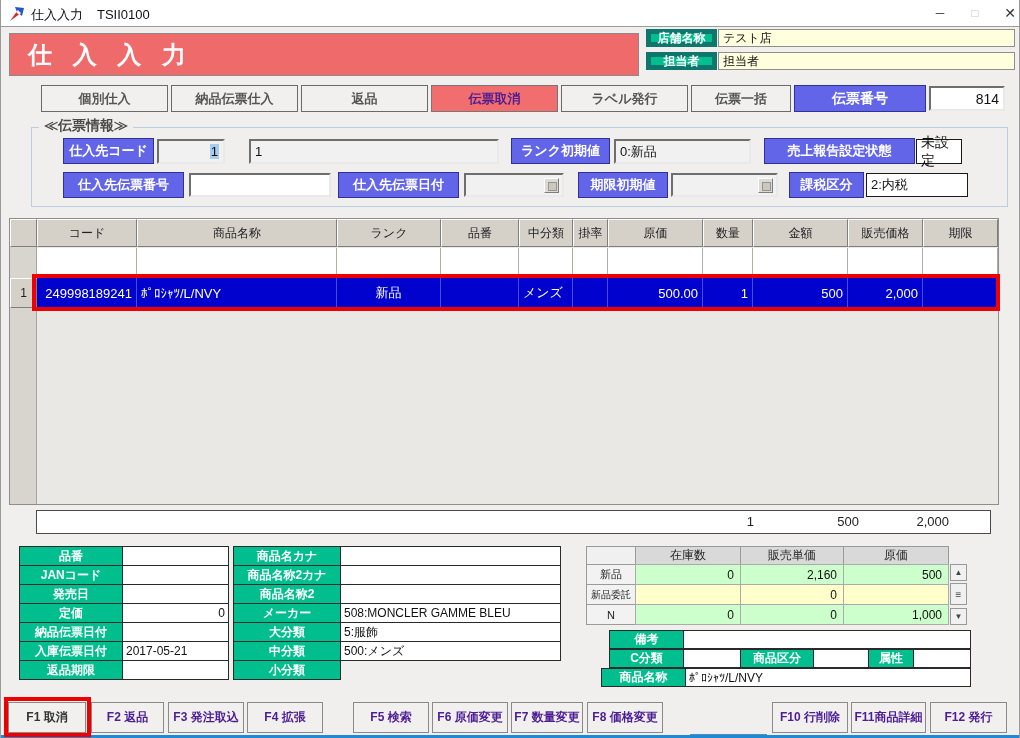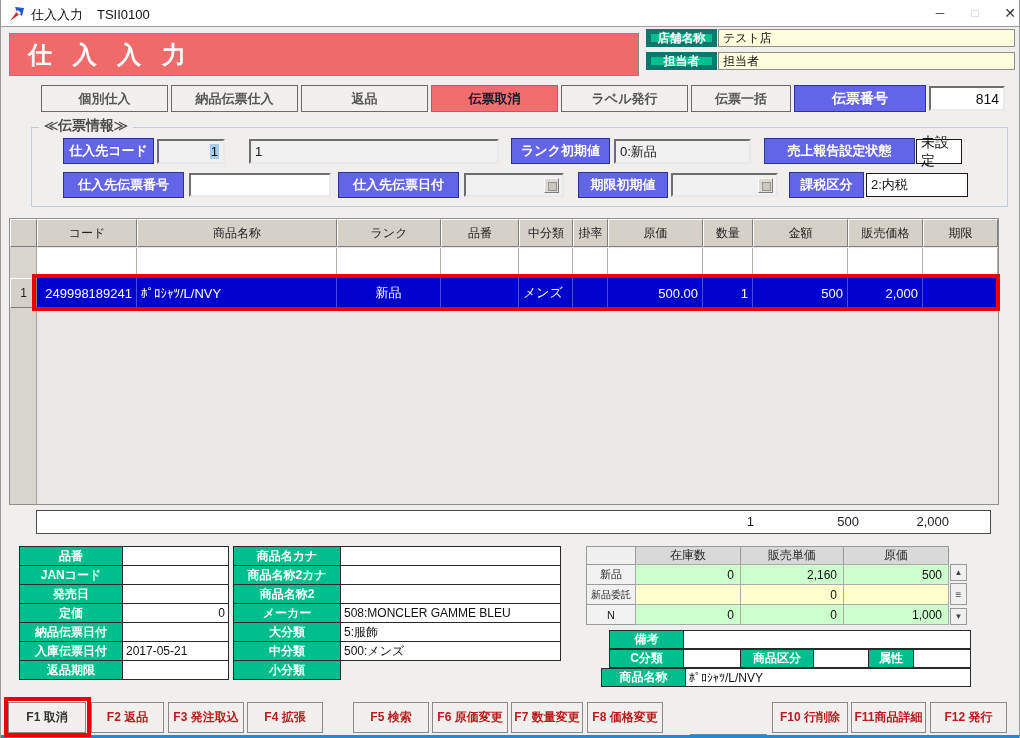--- a/index.html
+++ b/index.html
@@ -20,21 +20,21 @@
 
   
   .glabel { background:#00BE8D; border:5px solid #0f766e; color:#fff; font-weight:bold; font-size:12px;
             text-align:center; display:flex; align-items:center; justify-content:center; }
   .cream { background:#FFFFDE; border:1px solid #8F8F8F; font-size:12px; color:#111; padding:0 4px;
            display:flex; align-items:center; }
 
   
   .btn { height:27px; background:#F1F0EF; border:1px solid #6A6A6A; color:#555; font-weight:bold;
          font-size:13px; text-align:center; line-height:25px; }
-  .btn.red { background:#F26D6D; color:#0f172a; border-color:#777; }
+  .btn.red { background:#F26D6D; color:#4c1d95; border-color:#777; }
   .blabel { background:#6365E8; border:1px solid #30309A; color:#fff; font-weight:bold; font-size:13px;
             display:flex; align-items:center; justify-content:center; }
   .sunken { background:#F1F1F1; border-style:solid; border-width:2px;
             border-color:#6E6E6E #E9E9E9 #E9E9E9 #6E6E6E; font-size:13px; color:#111;
             display:flex; align-items:center; }
   .sunken.white { background:#FFFFFF; }
   .flatbox { background:#FFFFFF; border:1px solid #1A1A1A; font-size:13px; color:#111;
              display:flex; align-items:center; padding:0 4px; }
   .rt { justify-content:flex-end; padding-right:4px; }
   .lf { padding-left:4px; }
@@ -76,21 +76,21 @@
            display:flex; align-items:center; justify-content:center; }
   .sname { background:#F2F2F2; border:1px solid #9A9A9A; font-size:11px; color:#222;
            display:flex; align-items:center; justify-content:center; }
   .scell { border:1px solid #ABABAB; font-size:12px; color:#111; display:flex; align-items:center;
            justify-content:flex-end; padding-right:6px; }
   .bg-green { background:#CCFFCC; } .bg-yellow { background:#FFFFCC; }
   .sbbtn { background:#F0F0F0; border:1px solid #999; font-size:8px; color:#444; text-align:center; }
 
   
   .fkey { top:702px; height:31px; background:#F1F0EF; border:1px solid #8A8A8A; font-size:12px; font-weight:bold;
-          color:#b91c1c; text-align:center; line-height:29px; }
+          color:#4c1d95; text-align:center; line-height:29px; }
   .fkey.on { color:#333; }
   .fkey.focus { color:#222; background:linear-gradient(#EAF4FC,#CCE4F7); border:1px solid #4A90C4;margin-top:32px; }
 
   .redbox { border:4px solid #EE0000; background:transparent; pointer-events:none; z-index:50; }
   .bottomline { left:0; top:735px; width:1020px; height:3px; background:#2089D5; }
 </style>
 </head>
 <body>
 
 <div id="app">

